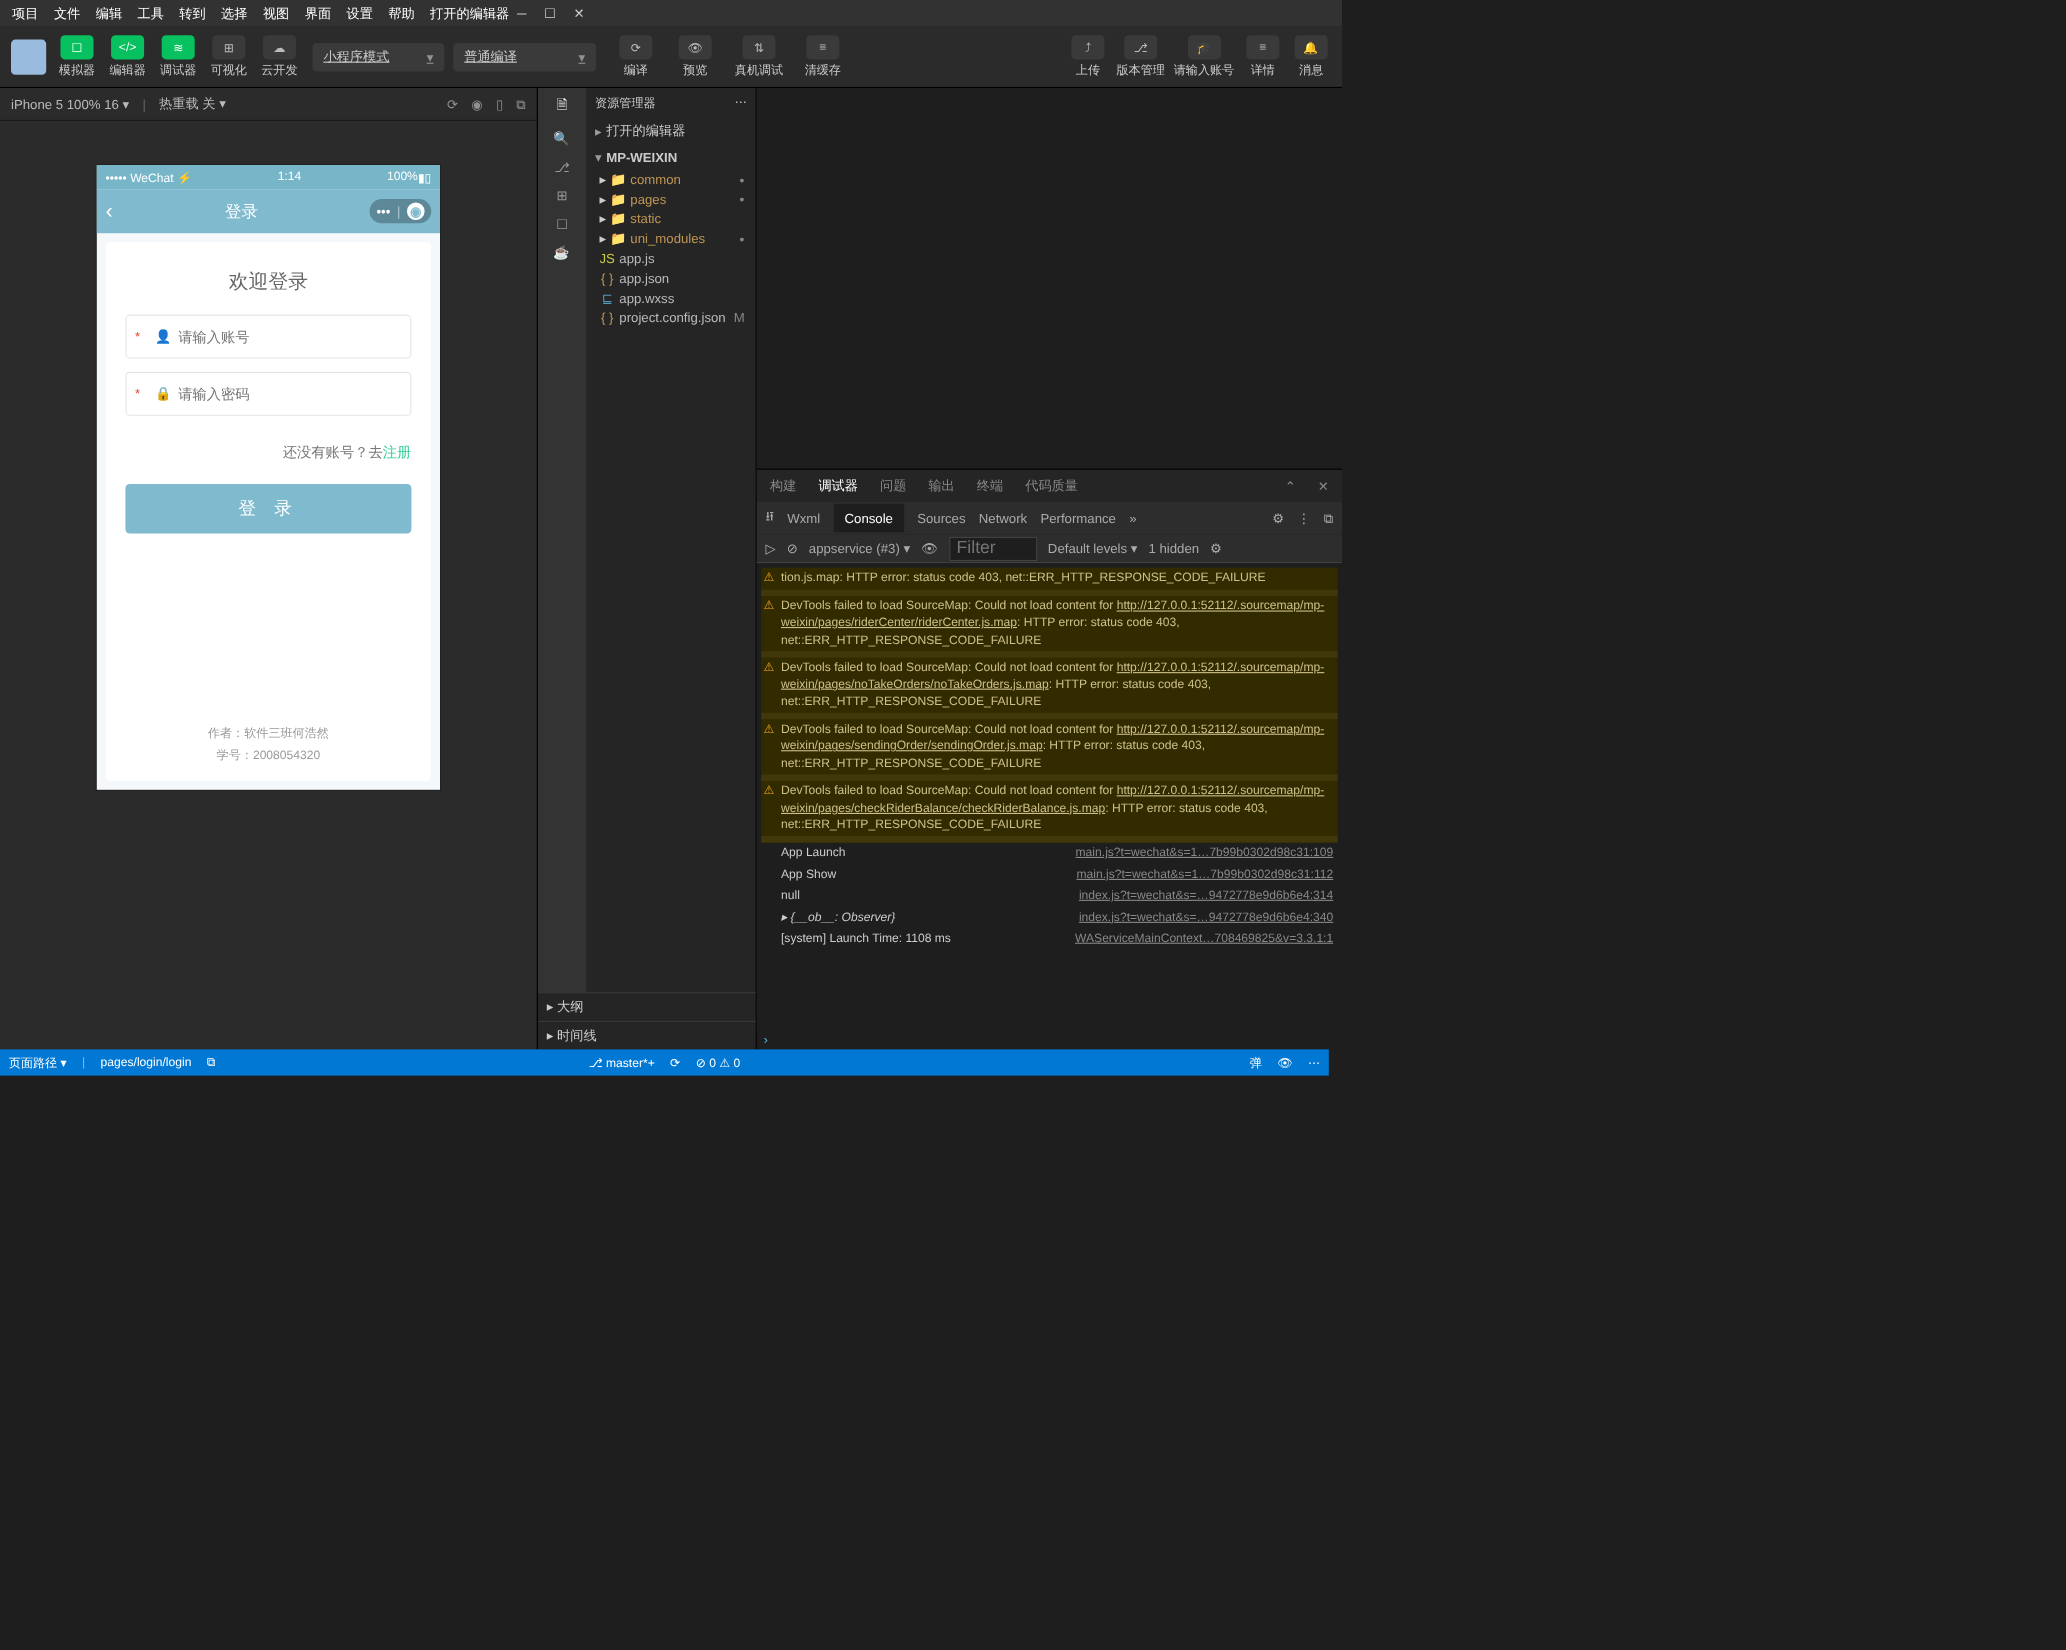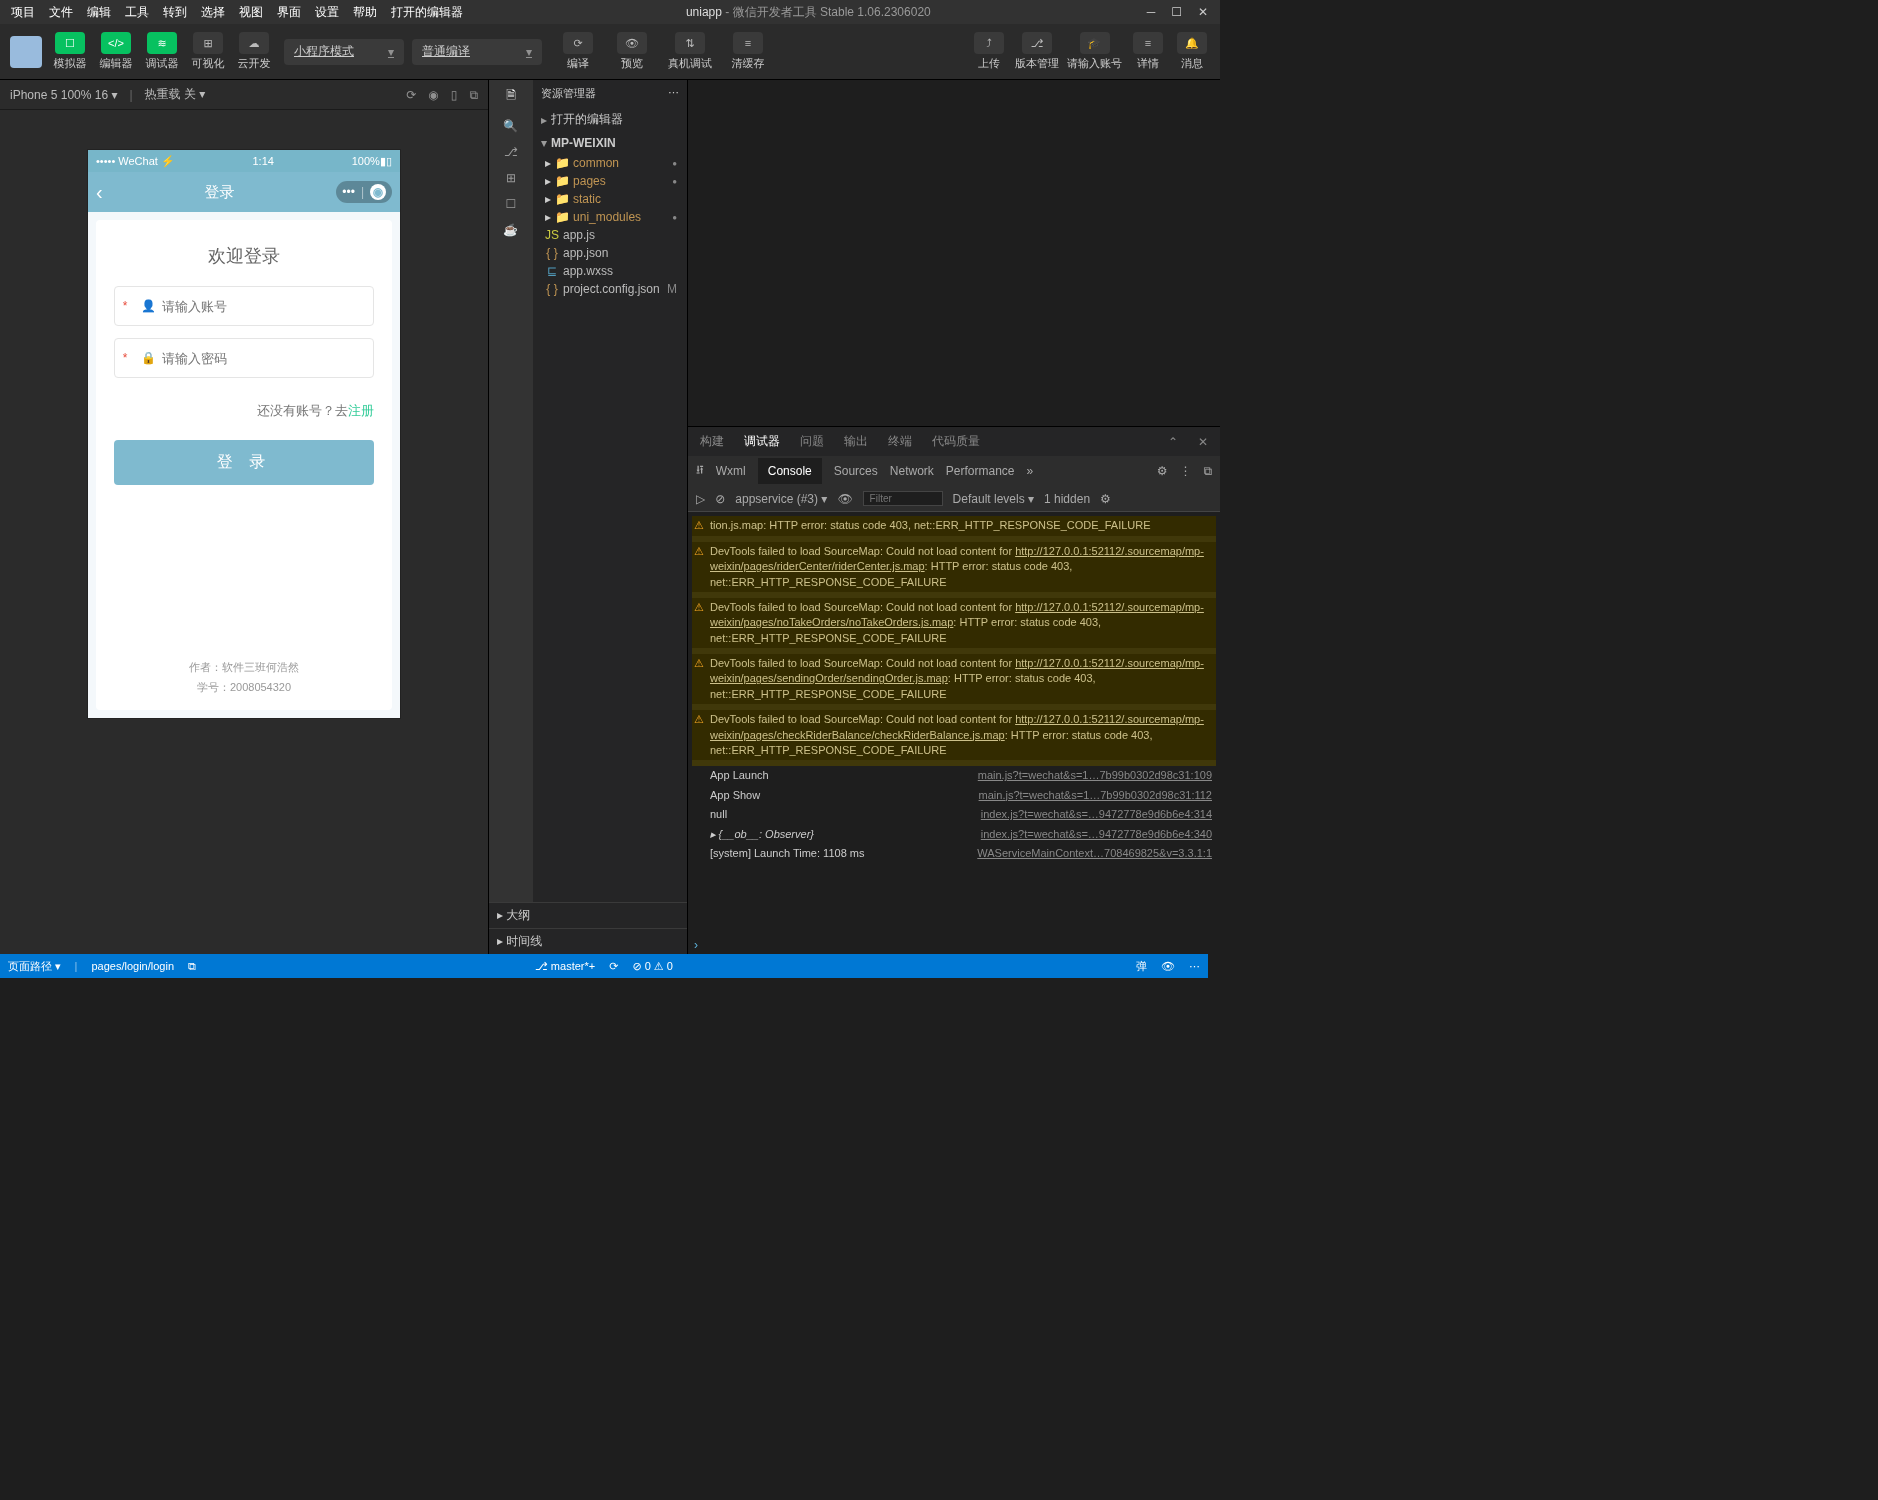--- a/index.html
+++ b/index.html
@@ -67,21 +67,21 @@
 
 .right{flex:1;background:#1e1e1e;display:flex;flex-direction:column;}
 .ed{flex:1;background:#1e1e1e;}
 .panelbar{height:30px;background:#252526;display:flex;align-items:center;padding:0 12px;gap:20px;color:#888;border-top:1px solid #000;}
 .panelbar .act{color:#fff;}
 .panelbar .sp{flex:1;}
 .devtabs{height:30px;background:#2d2d2d;display:flex;align-items:center;padding:0 8px;gap:12px;color:#aaa;}
 .devtabs .act{color:#fff;background:#1e1e1e;padding:6px 10px;}
 .devtabs .sp{flex:1;}
 .devctrl{height:26px;background:#2d2d2d;display:flex;align-items:center;padding:0 8px;gap:10px;color:#aaa;border-bottom:1px solid #444;}
-.devctrl select,.devctrl input{background:#1e1e1e;border:1px solid #444;color:#ccc;padding:1px 6px;font-size:10px;}
+.devctrl select,.devctrl input{background:#1e1e1e;border:1px solid #444;color:#ccc;padding:1px 6px;font-size:16px;}
 .console{flex:1.2;background:#1e1e1e;overflow:auto;font-family:Consolas,monospace;font-size:11px;line-height:1.4;padding:4px;}
 .cmsg{padding:2px 4px 2px 18px;position:relative;}
 .cmsg.warn{background:#332b00;color:#ccc08a;border-bottom:6px solid #fde047;border-bottom-color:#40380a;}
 .cmsg.warn::before{content:"⚠";position:absolute;left:2px;color:#f5a623;}
 .cmsg .lnk{text-decoration:underline;color:#ccc08a;}
 .cmsg.log{color:#ccc;display:flex;}
 .cmsg.log .src{margin-left:auto;color:#888;text-decoration:underline;}
 .prompt{color:#5db0d7;padding:2px 6px;}
 
 .status{position:absolute;bottom:0;left:0;right:12px;height:24px;background:#0078d4;color:#fff;display:flex;align-items:center;padding:0 8px;gap:14px;font-size:11px;}
@@ -98,23 +98,20 @@
     <span>编辑</span>
     <span>工具</span>
     <span>转到</span>
     <span>选择</span>
     <span>视图</span>
     <span>界面</span>
     <span>设置</span>
     <span>帮助</span>
     <span>打开的编辑器</span>
   </div>
-  <div class="center">
-    <b>uniapp</b> - <span>微信开发者工具 Stable 1.06.2306020</span>
-  </div>
   <div class="winbtns">
     <span>─</span>
     <span>☐</span>
     <span>✕</span>
   </div>
 </div>
 
 <div class="toolbar">
   <span class="avatar"></span>
   <div class="btncol">

